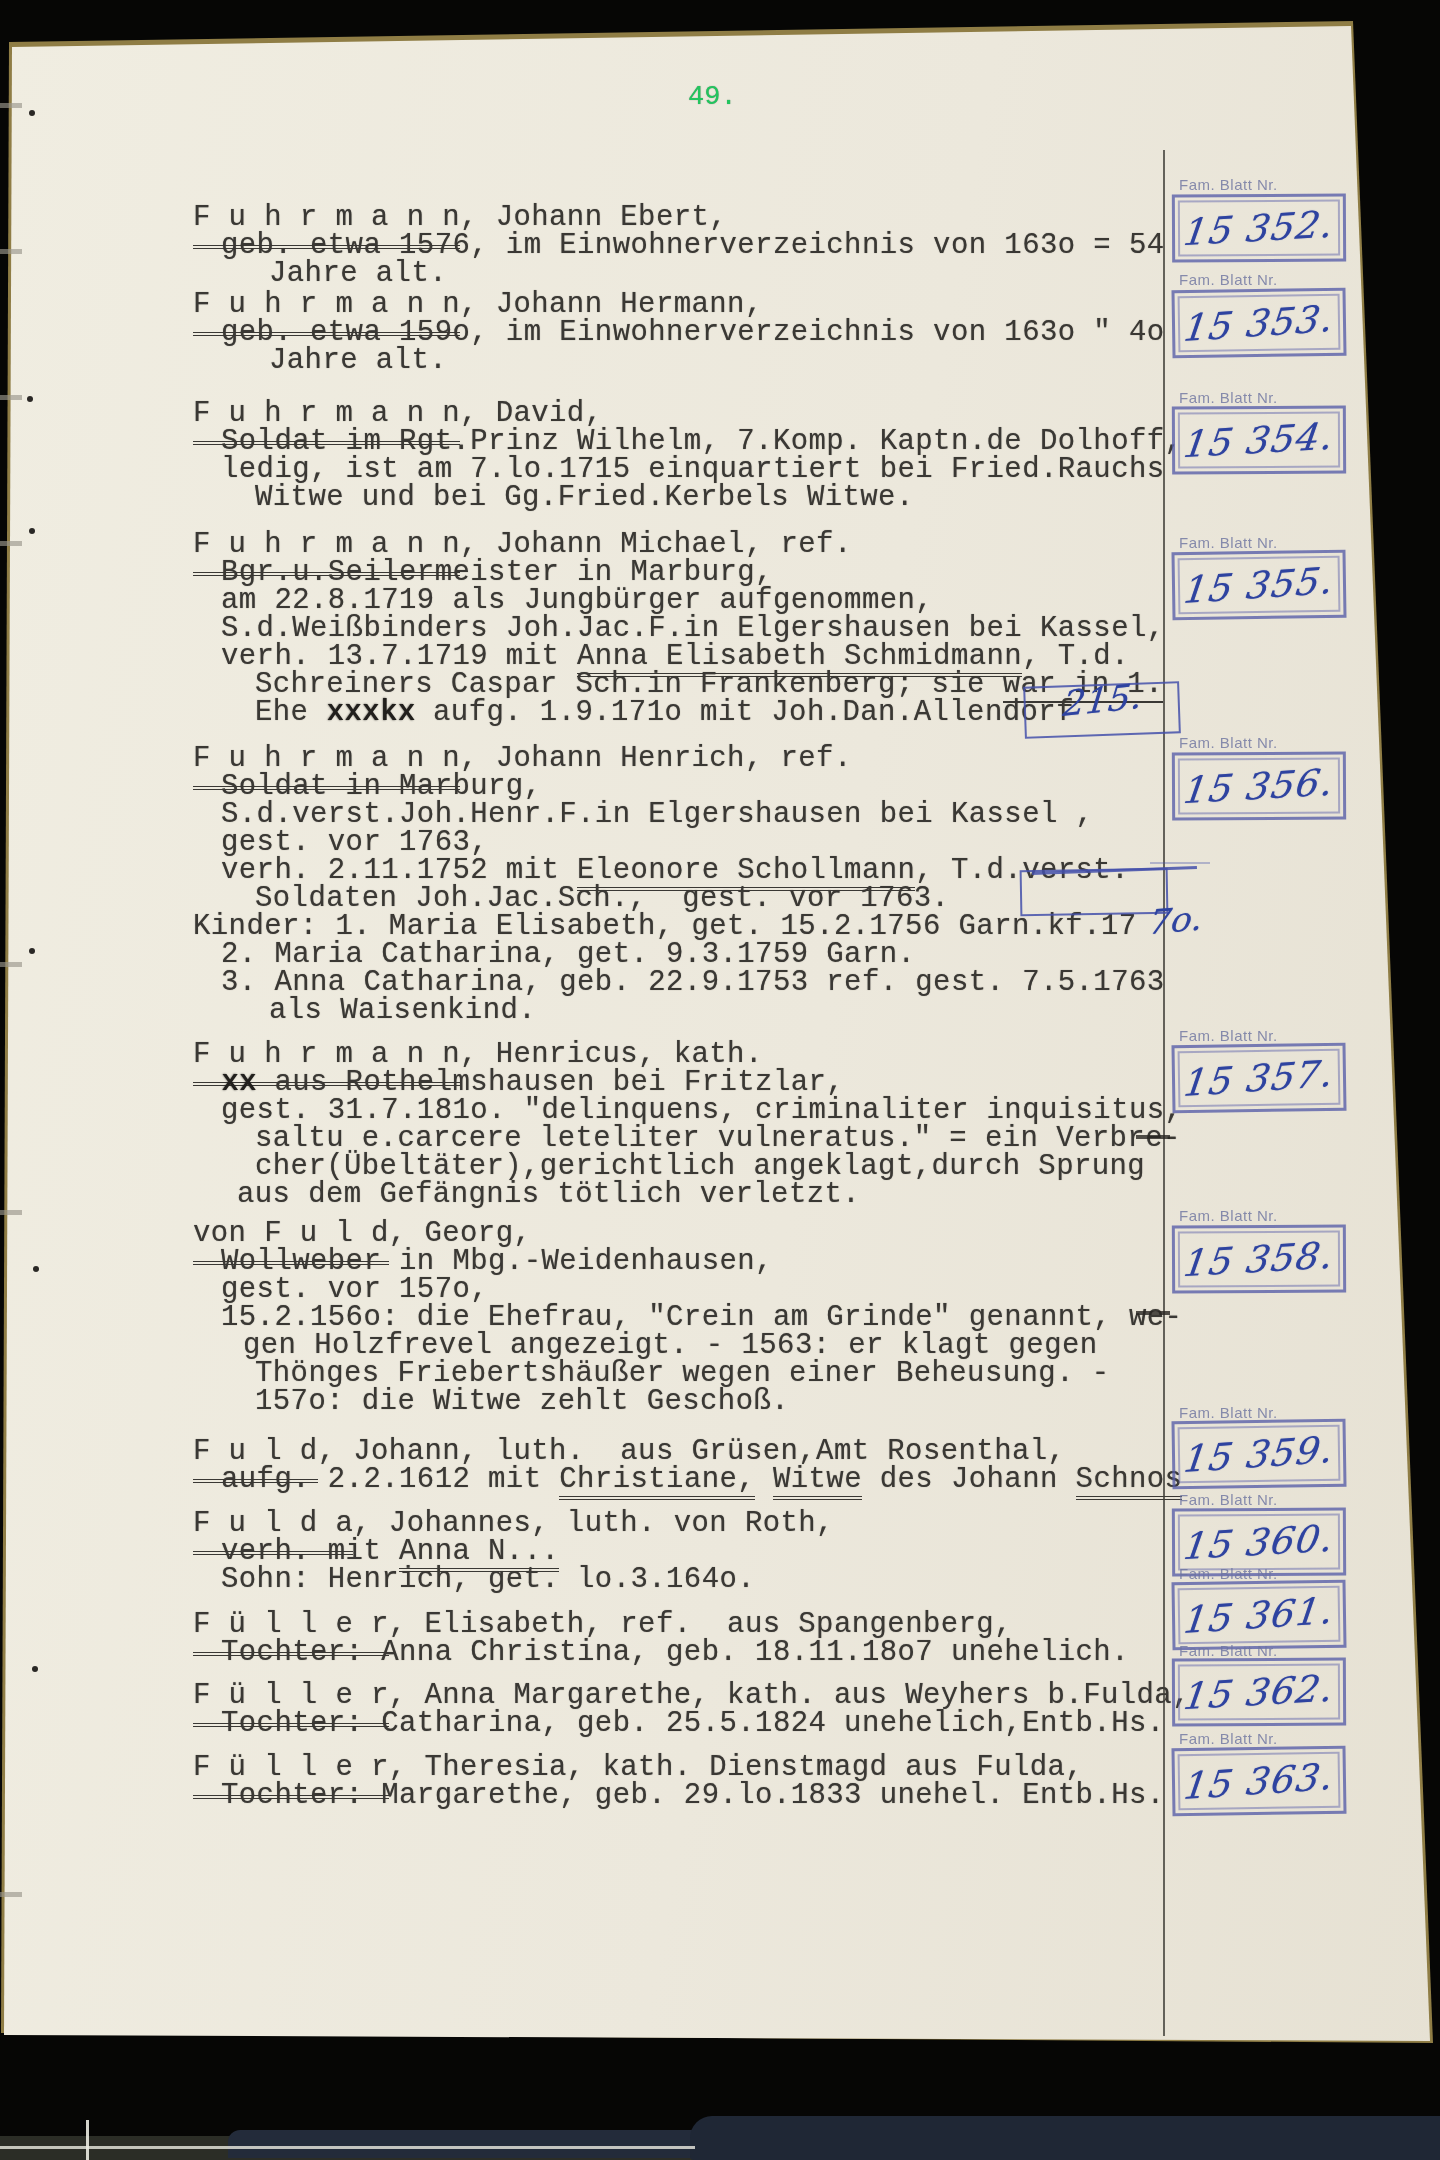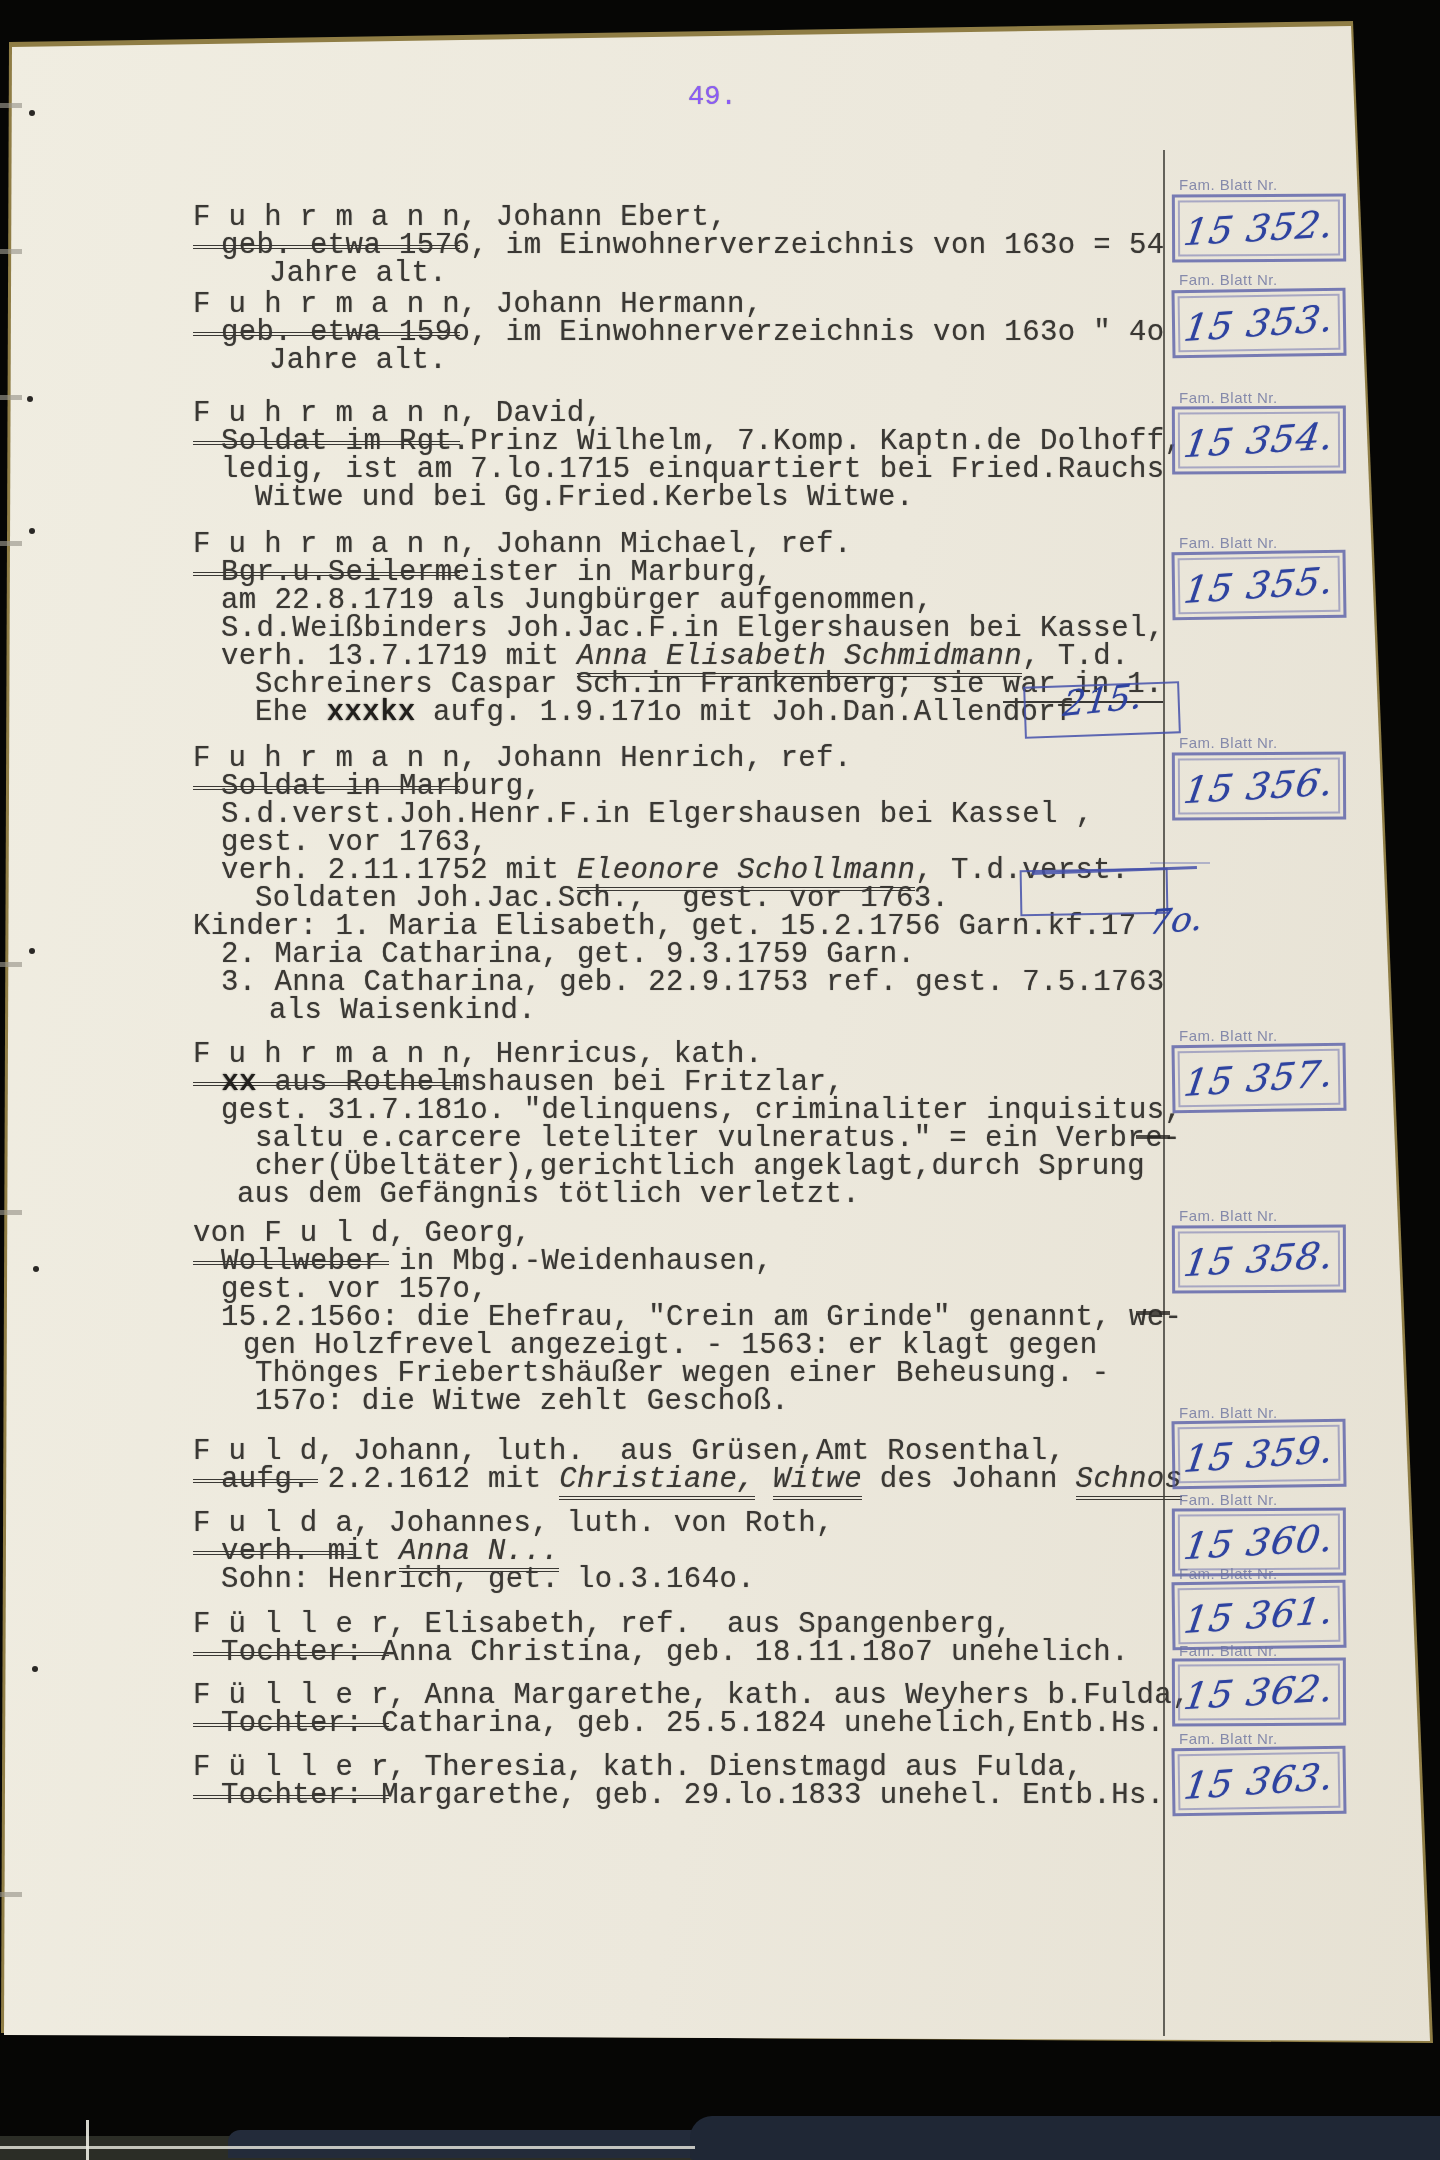--- a/index.html
+++ b/index.html
@@ -7,23 +7,23 @@
         font-family:"Liberation Mono",monospace;}
   .paper-back{position:absolute;inset:0;background:#8f7d45;
         clip-path:polygon(9px 42px,1353px 21px,1433px 2043px,1px 2033px);}
   .paper{position:absolute;inset:0;
         background:linear-gradient(100deg,#f0edE1 0%,#ece8dc 55%,#e6e1d3 100%);
         clip-path:polygon(12px 47px,1351px 26px,1430px 2041px,4px 2035px);}
   .tline{position:absolute;white-space:pre;font-size:29px;line-height:28px;
         letter-spacing:.4px;color:#3a3834;text-shadow:0 0 1px rgba(48,46,42,.55);}
   .surname{border-bottom:4px double #3a3834;padding-bottom:11px;}
   .u{border-bottom:2px solid #3a3834;}
-  .du{border-bottom:4px double #3a3834;font-style:italic;}
+  .du{border-bottom:4px double #3a3834;}
   .smudge{color:#22201d;text-shadow:0 0 2px #22201d,1px 0 0 #22201d;}
-  .pageno{position:absolute;left:688px;top:82px;font-size:27px;color:#8b5cf6;
+  .pageno{position:absolute;left:688px;top:82px;font-size:27px;color:#22c55e;
         text-shadow:0 0 1px rgba(48,46,42,.55);}
   .vrule{position:absolute;left:1163px;top:150px;width:2px;height:1886px;
         background:rgba(62,60,54,.78);}
   .vtick{position:absolute;left:1136px;width:34px;height:4px;background:rgba(40,38,34,.8);}
   .stamp-label{position:absolute;left:1179px;font-family:"Liberation Sans",sans-serif;
         font-size:15px;letter-spacing:.5px;color:#6d74a0;opacity:.8;}
   .stamp-box{position:absolute;left:1172px;width:168px;height:62px;
         border:3px solid rgba(86,92,168,.78);transform:rotate(-.6deg);
         display:flex;align-items:center;justify-content:center;}
   .stamp-inner{position:absolute;inset:3px;border:2px solid rgba(86,92,168,.45);}

